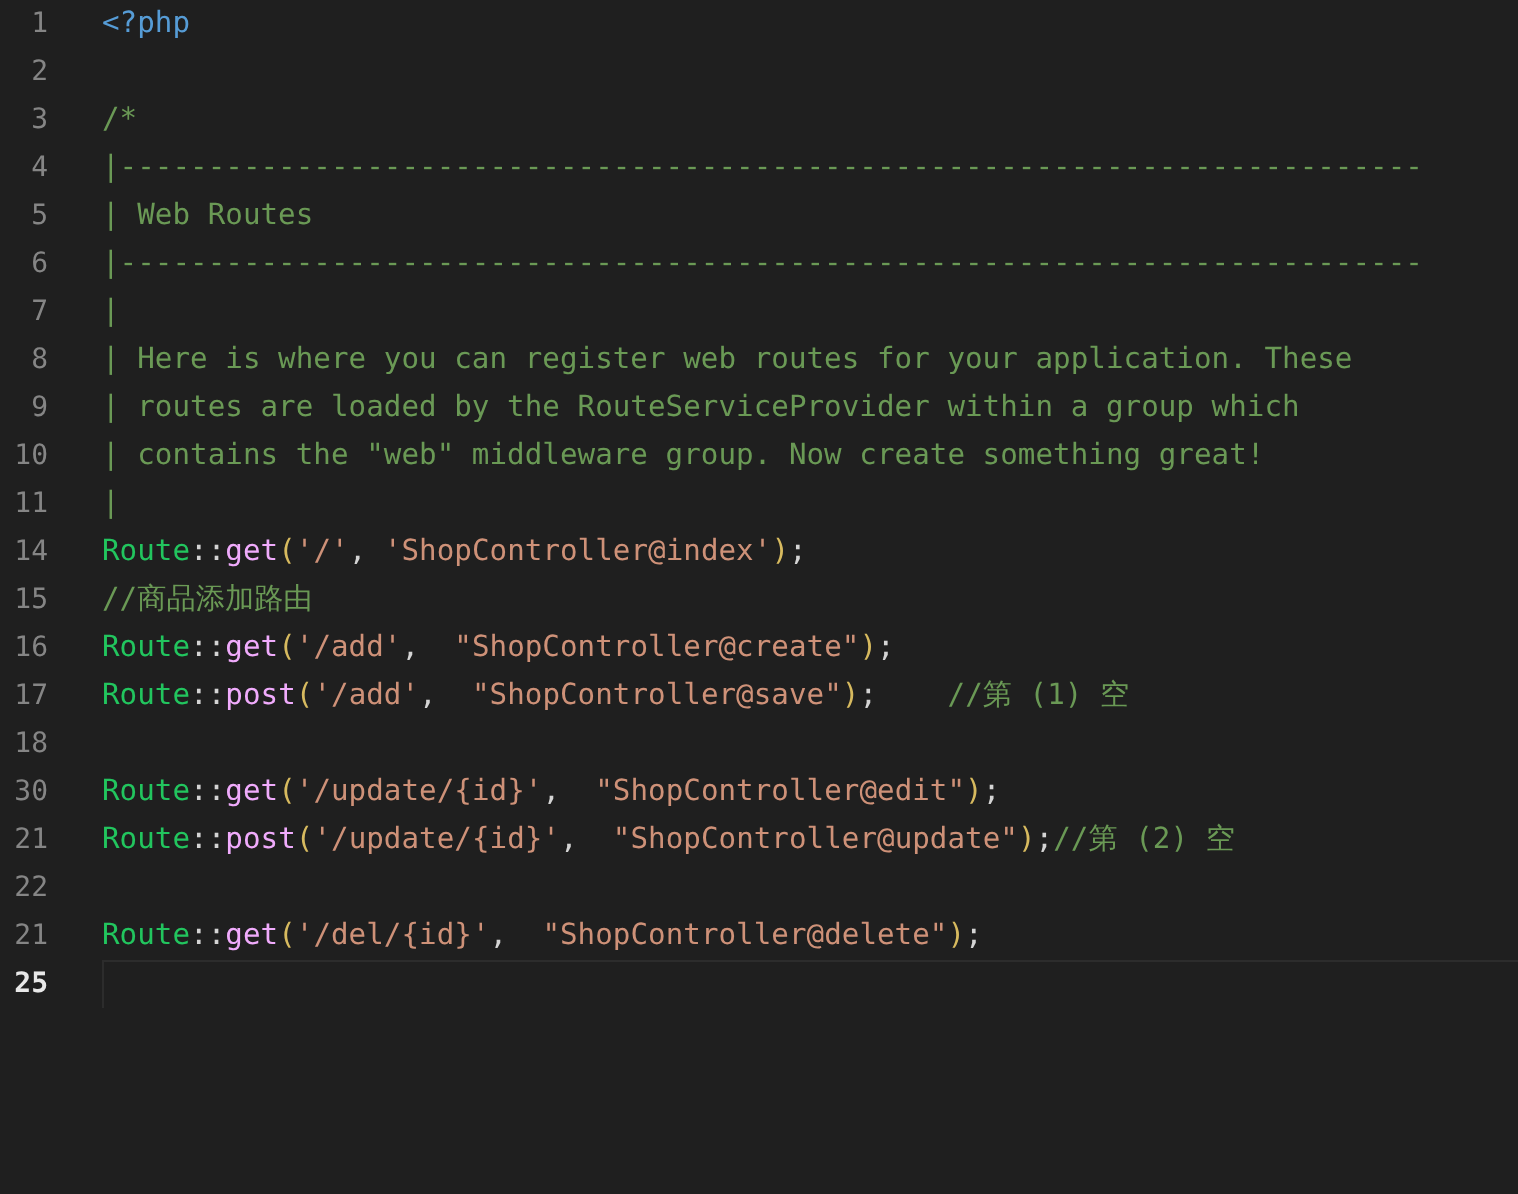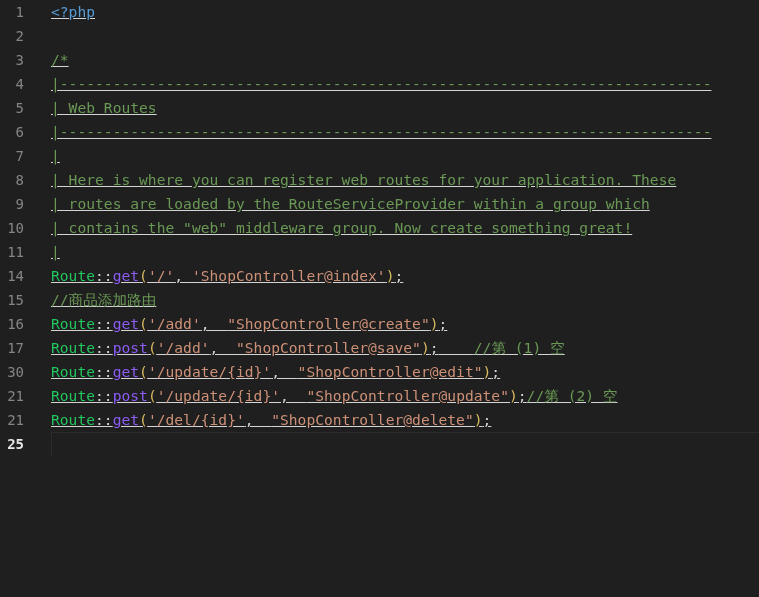--- a/index.html
+++ b/index.html
@@ -47,42 +47,41 @@
     color: #e8e8e8;
     font-weight: bold;
   }
 
   .content {
     flex: 1 1 auto;
     padding-left: 7px;
     box-sizing: border-box;
     color: #d4d4d4;
     letter-spacing: 0.02px;
-    text-decoration: underline;
   }
 
   
   .active-box {
     position: absolute;
     left: 51px;
     right: 0;
     top: 0;
     bottom: 0;
     border-top: 1px solid #2c2c2c;
     border-left: 1px solid #2c2c2c;
     background: #1f1f1f;
     pointer-events: none;
   }
 
   
   .t-php      { color: #569cd6; }
   .t-comment  { color: #6a9955; }
   .t-class    { color: #22c55e; }
   .t-op       { color: #d4d4d4; }
-  .t-func     { color: #8b5cf6; }
+  .t-func     { color: #f0abfc; }
   .t-paren    { color: #d7ba5f; }
   .t-string   { color: #ce9178; }
   .t-punct    { color: #d4d4d4; }
 </style>
 </head>
 <body>
 
 <div id="editor">
   <div id="code-lines">
       <div class="code-line"><div class="gutter">1</div><div class="content"><span class="t-php">&lt;?php</span></div></div>
@@ -93,18 +92,20 @@
       <div class="code-line"><div class="gutter">6</div><div class="content"><span class="t-comment">|--------------------------------------------------------------------------</span></div></div>
       <div class="code-line"><div class="gutter">7</div><div class="content"><span class="t-comment">|</span></div></div>
       <div class="code-line"><div class="gutter">8</div><div class="content"><span class="t-comment">| Here is where you can register web routes for your application. These</span></div></div>
       <div class="code-line"><div class="gutter">9</div><div class="content"><span class="t-comment">| routes are loaded by the RouteServiceProvider within a group which</span></div></div>
       <div class="code-line"><div class="gutter">10</div><div class="content"><span class="t-comment">| contains the "web" middleware group. Now create something great!</span></div></div>
       <div class="code-line"><div class="gutter">11</div><div class="content"><span class="t-comment">|</span></div></div>
       <div class="code-line"><div class="gutter">14</div><div class="content"><span class="t-class">Route</span><span class="t-op">::</span><span class="t-func">get</span><span class="t-paren">(</span><span class="t-string">'/'</span><span class="t-punct">, </span><span class="t-string">'ShopController@index'</span><span class="t-paren">)</span><span class="t-punct">;</span></div></div>
       <div class="code-line"><div class="gutter">15</div><div class="content"><span class="t-comment">//商品添加路由</span></div></div>
       <div class="code-line"><div class="gutter">16</div><div class="content"><span class="t-class">Route</span><span class="t-op">::</span><span class="t-func">get</span><span class="t-paren">(</span><span class="t-string">'/add'</span><span class="t-punct">,  </span><span class="t-string">"ShopController@create"</span><span class="t-paren">)</span><span class="t-punct">;</span></div></div>
       <div class="code-line"><div class="gutter">17</div><div class="content"><span class="t-class">Route</span><span class="t-op">::</span><span class="t-func">post</span><span class="t-paren">(</span><span class="t-string">'/add'</span><span class="t-punct">,  </span><span class="t-string">"ShopController@save"</span><span class="t-paren">)</span><span class="t-punct">;</span><span class="t-punct">    </span><span class="t-comment">//第 (1) 空</span></div></div>
+      <div class="code-line"><div class="gutter">18</div><div class="content"></div></div>
       <div class="code-line"><div class="gutter">30</div><div class="content"><span class="t-class">Route</span><span class="t-op">::</span><span class="t-func">get</span><span class="t-paren">(</span><span class="t-string">'/update/{id}'</span><span class="t-punct">,  </span><span class="t-string">"ShopController@edit"</span><span class="t-paren">)</span><span class="t-punct">;</span></div></div>
       <div class="code-line"><div class="gutter">21</div><div class="content"><span class="t-class">Route</span><span class="t-op">::</span><span class="t-func">post</span><span class="t-paren">(</span><span class="t-string">'/update/{id}'</span><span class="t-punct">,  </span><span class="t-string">"ShopController@update"</span><span class="t-paren">)</span><span class="t-punct">;</span><span class="t-comment">//第 (2) 空</span></div></div>
+      <div class="code-line"><div class="gutter">22</div><div class="content"></div></div>
       <div class="code-line"><div class="gutter">21</div><div class="content"><span class="t-class">Route</span><span class="t-op">::</span><span class="t-func">get</span><span class="t-paren">(</span><span class="t-string">'/del/{id}'</span><span class="t-punct">,  </span><span class="t-string">"ShopController@delete"</span><span class="t-paren">)</span><span class="t-punct">;</span></div></div>
       <div class="code-line active-line"><div class="active-box"></div><div class="gutter">25</div><div class="content"></div></div>
     </div>
 </div>
 
 </body></html>

